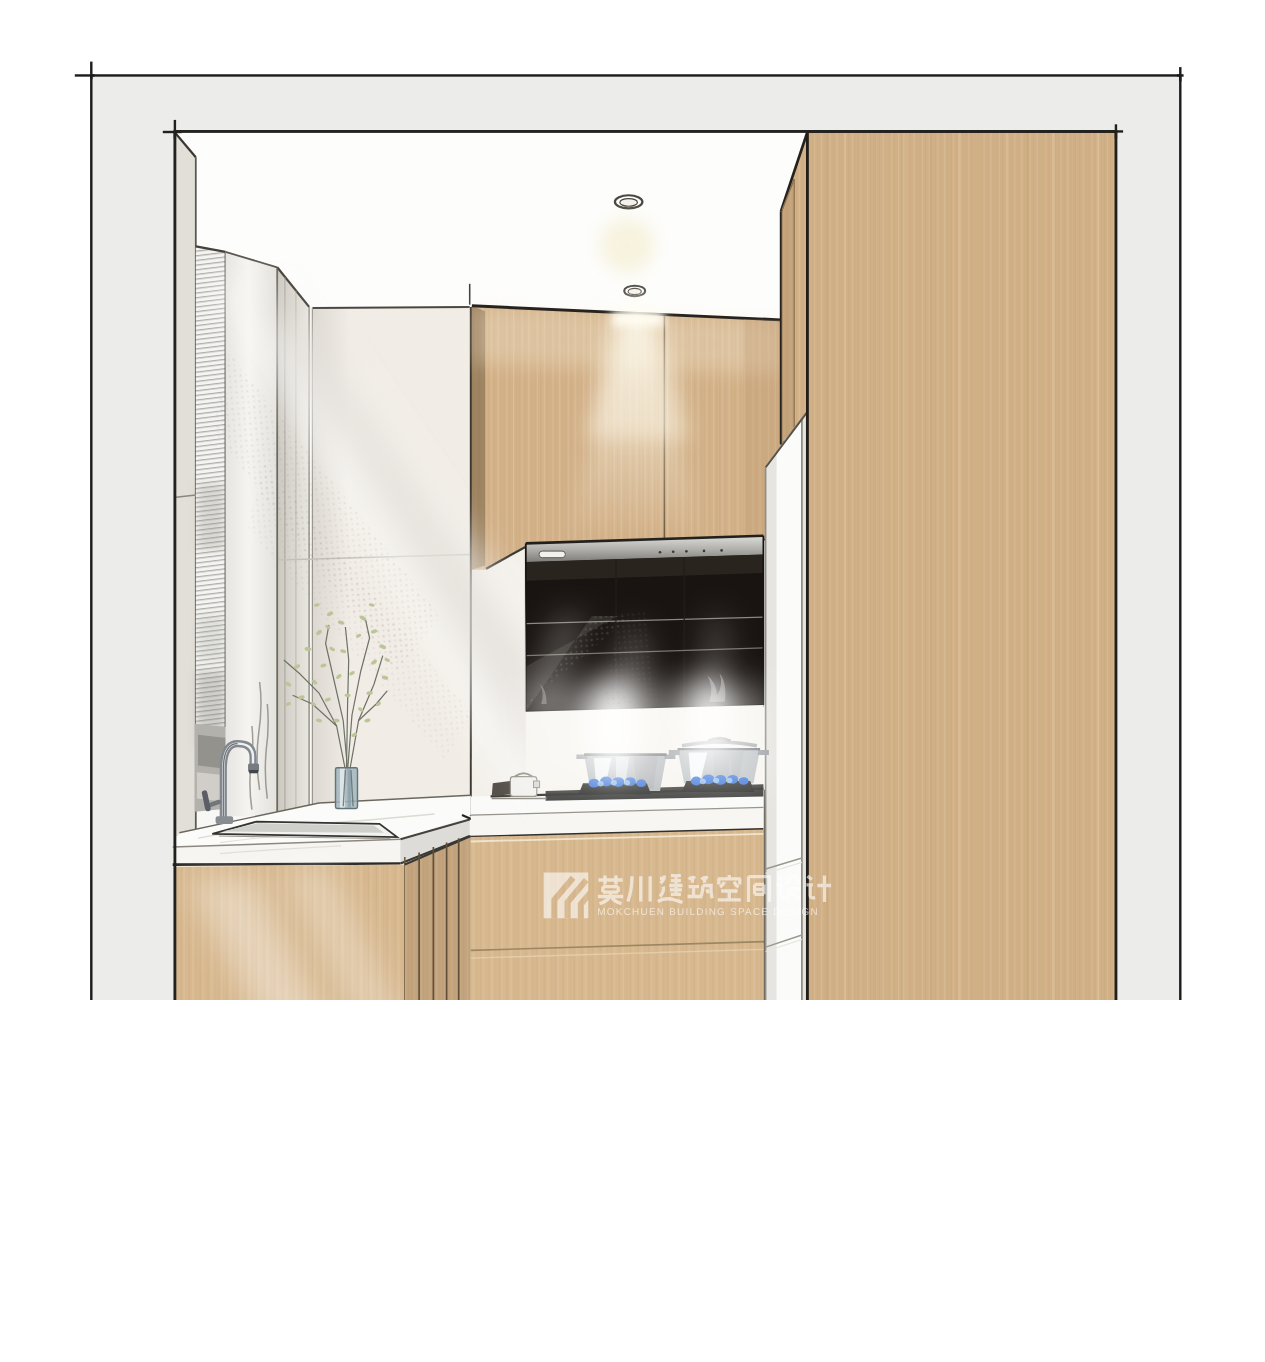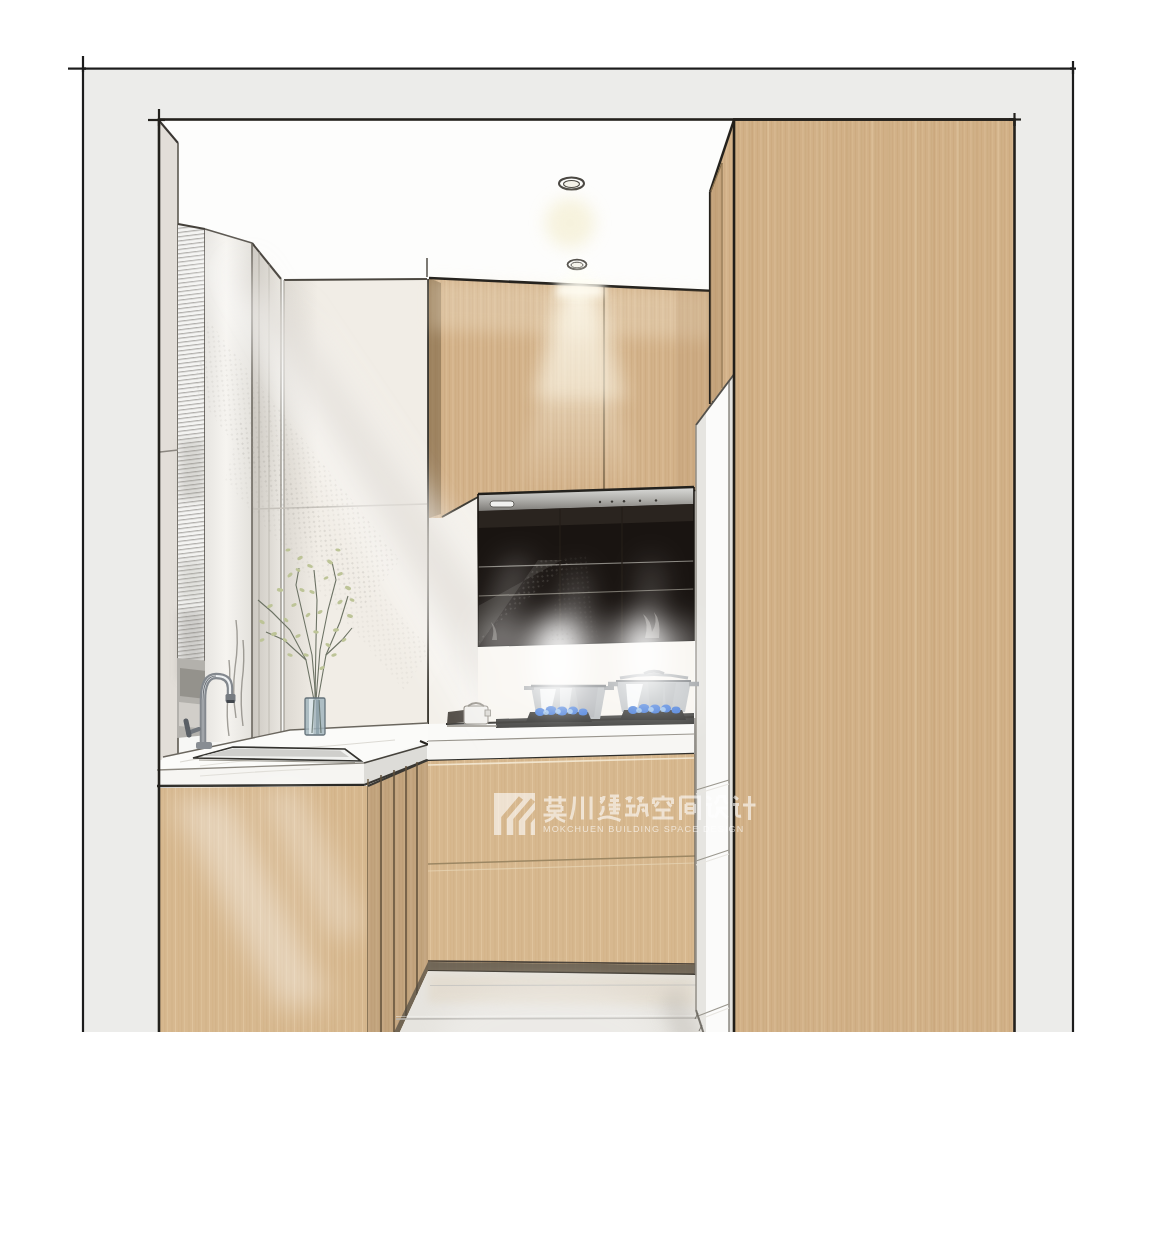--- a/index.html
+++ b/index.html
@@ -1,16 +1,16 @@
 <!DOCTYPE html>
 <html><head>
 <meta charset="utf-8">
 <style>
 html,body{margin:0;padding:0;background:#ffffff;}
-#page{position:relative;width:1150px;height:1032px;background:#ffffff;font-family:"Liberation Sans",sans-serif;}
+#page{position:relative;width:1150px;height:909px;background:#ffffff;font-family:"Liberation Sans",sans-serif;}
 </style>
 </head>
 <body>
 <div id="page">
 <svg width="1150" height="1238" viewBox="0 0 1150 1238" xmlns="http://www.w3.org/2000/svg">
 <defs>
 <pattern id="wgrain" width="14" height="600" patternUnits="userSpaceOnUse">
   <rect width="14" height="600" fill="#d3b28a"></rect>
   <rect x="1" width="1.1" height="600" fill="#c9a77b" opacity=".55"></rect>
   <rect x="4.5" width="0.9" height="600" fill="#e0c49e" opacity=".7"></rect>

